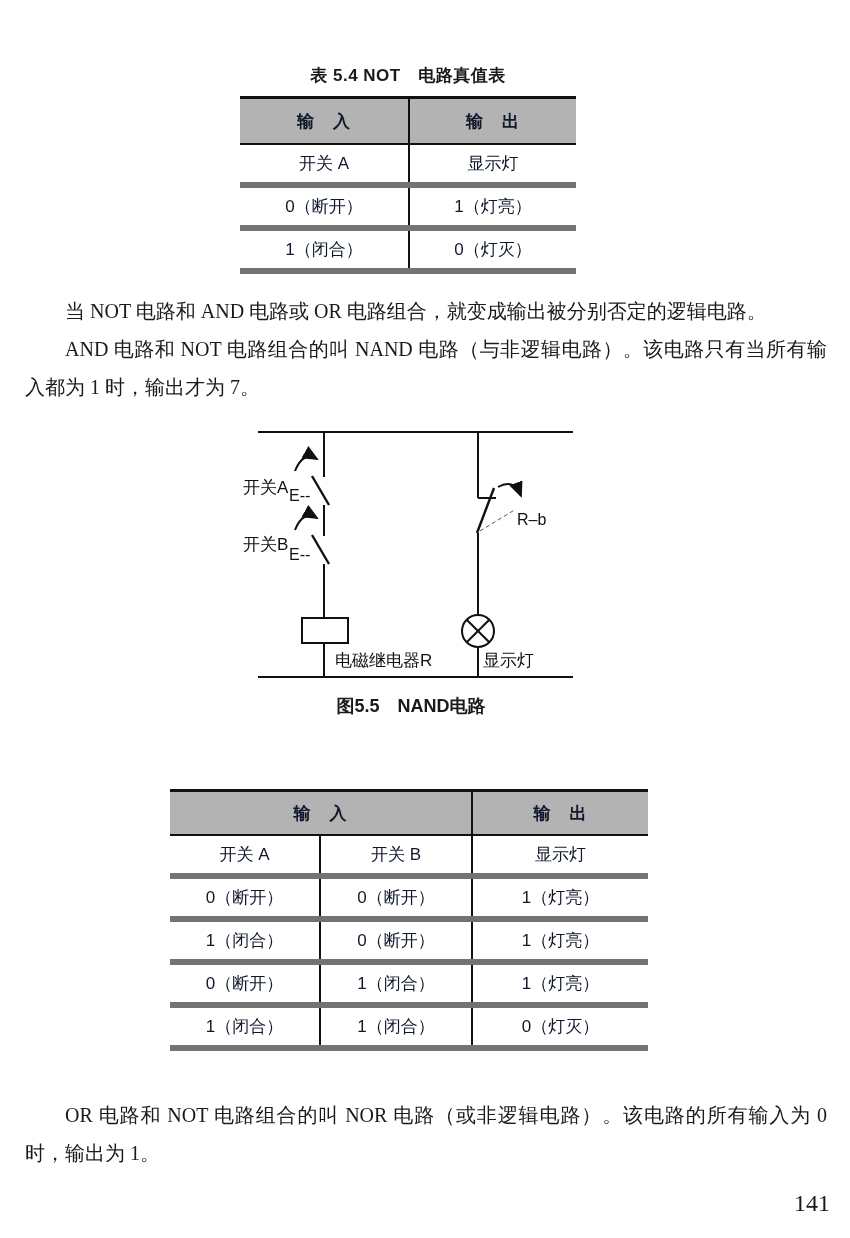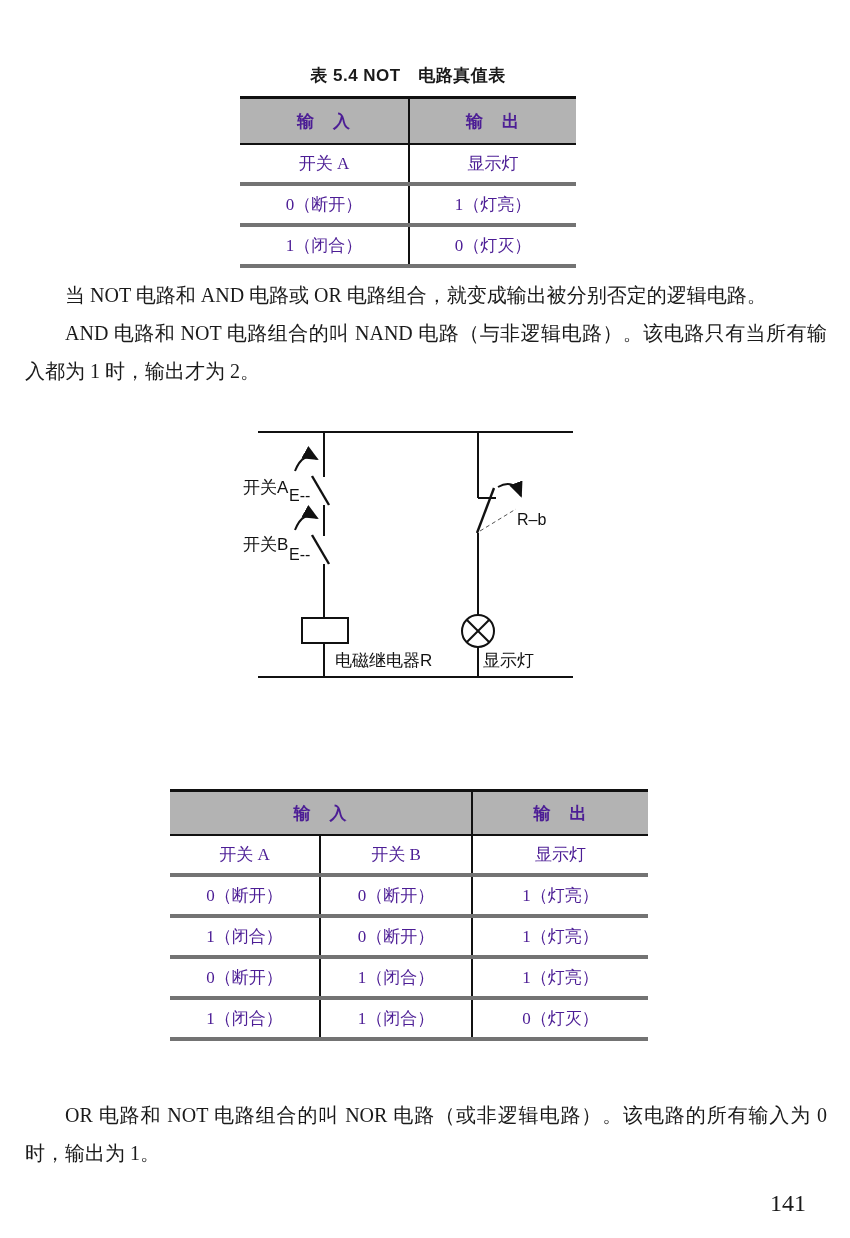--- a/index.html
+++ b/index.html
@@ -16,51 +16,51 @@
   }
   #t54-title{left:240px;top:64px;width:336px;}
   #t55-title{left:160px;top:757px;width:460px;}
   #fig-caption{
     position:absolute;left:230px;top:694px;width:362px;text-align:center;
     font-family:"Liberation Sans", sans-serif;font-weight:bold;font-size:18px;
   }
   
   table.truth{
     position:absolute;border-collapse:collapse;table-layout:fixed;
-    font-family:Liberation Serif, serif;font-size:17px;
-    text-align:center;color:#4c1d95;
+    font-family:Liberation Sans, sans-serif;font-size:17px;
+    text-align:center;color:#0f172a;
     border-top:3px solid #111;border-bottom:3px solid #111;
   }
-  table.truth td{border-bottom:4px solid #737373;height:37px;padding:0;}
+  table.truth td{border-bottom:6px solid #737373;height:37px;padding:0;}
   table.truth tr.hdr td{
     background:#b3b3b3;height:42px;font-weight:bold;
     border-bottom:2px solid #111;letter-spacing:1px;
   }
   #t54{left:240px;top:96px;width:336px;}
   #t54 td:first-child{border-right:2px solid #111;width:50%;}
   #t54 tr.hdr td{height:44px;}
   #t55{left:170px;top:789px;width:478px;}
   #t55 col.c1{width:150px}#t55 col.c2{width:152px}#t55 col.c3{width:176px}
   #t55 td.vr{border-right:2px solid #111;}
   
   .bodytext{
     position:absolute;left:25px;width:802px;
     font-size:20px;line-height:38px;text-align:justify;
   }
   .bodytext p{margin:0;text-indent:2em;}
-  #para-block-1{top:276px;}
+  #para-block-1{top:292px;}
   #para-block-2{top:1096px;}
   
   #nand-svg{position:absolute;left:230px;top:410px;}
   #nand-svg text{
     font-family:"Liberation Sans", sans-serif;fill:#111;
   }
   
   #page-number{
-    position:absolute;left:770px;top:1190px;width:60px;text-align:left;
+    position:absolute;left:770px;top:1190px;width:60px;text-align:right;
     font-size:24px;font-family:"Liberation Serif", serif;
   }
 </style>
 </head>
 <body>
 
 <div id="page">
 
   <div id="t54-title" class="tbl-title">表 5.4 NOT　电路真值表</div>
   <table id="t54" class="truth">
@@ -79,21 +79,21 @@
     </tr>
     <tr>
       <td>1（闭合）</td>
       <td>0（灯灭）</td>
     </tr>
   </tbody>
     </table>
 
   <div id="para-block-1" class="bodytext">
     <p>当 NOT 电路和 AND 电路或 OR 电路组合，就变成输出被分别否定的逻辑电路。</p>
-    <p>AND 电路和 NOT 电路组合的叫 NAND 电路（与非逻辑电路）。该电路只有当所有输入都为 1 时，输出才为 2。</p>
+    <p>AND 电路和 NOT 电路组合的叫 NAND 电路（与非逻辑电路）。该电路只有当所有输入都为 1 时，输出才为 7。</p>
   </div>
 
   <svg id="nand-svg" width="380" height="300" viewBox="230 410 380 300">
     <defs>
       <marker id="arrw" markerWidth="9" markerHeight="8" refX="7" refY="3.5" orient="auto">
         <path d="M0,0 L8,3.5 L0,7 Z" fill="#111"></path>
       </marker>
     </defs>
 
     <line x1="258" y1="432" x2="573" y2="432" stroke="#111" stroke-width="2.2"></line>
@@ -123,20 +123,21 @@
     <line x1="480" y1="531" x2="516" y2="509" stroke="#555" stroke-width="1" stroke-dasharray="4,3"></line>
 
     <text x="243" y="493" font-size="17">开关A</text>
     <text x="289" y="501" font-size="16">E--</text>
     <text x="243" y="550" font-size="17">开关B</text>
     <text x="289" y="560" font-size="16">E--</text>
     <text x="517" y="525" font-size="16">R–b</text>
     <text x="335" y="666" font-size="17">电磁继电器R</text>
     <text x="483" y="666" font-size="17">显示灯</text>
   </svg>
+  <div id="fig-caption">图5.5　NAND电路</div>
 
   <table id="t55" class="truth">
     <colgroup>
         <col class="c1">
         <col class="c2">
         <col class="c3">
       </colgroup>
     <tbody>
         <tr class="hdr">
       <td colspan="2" class="vr">输　入</td>

